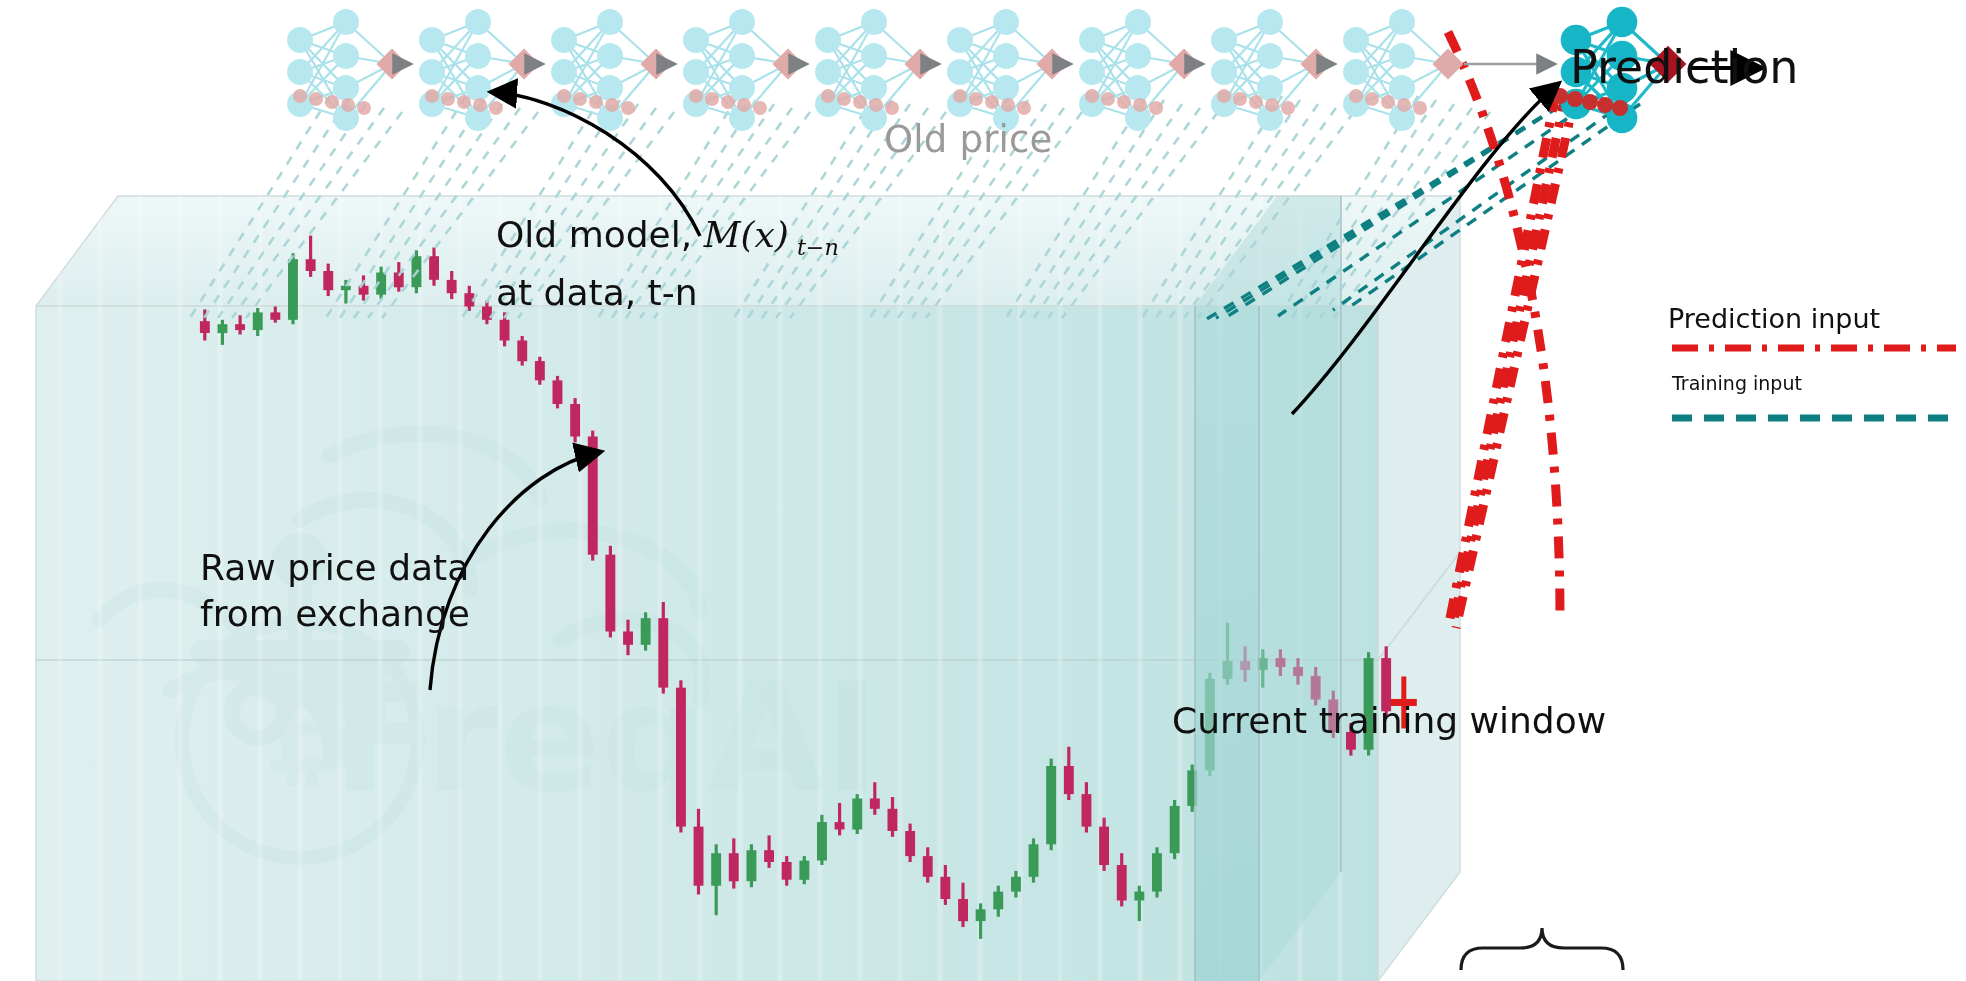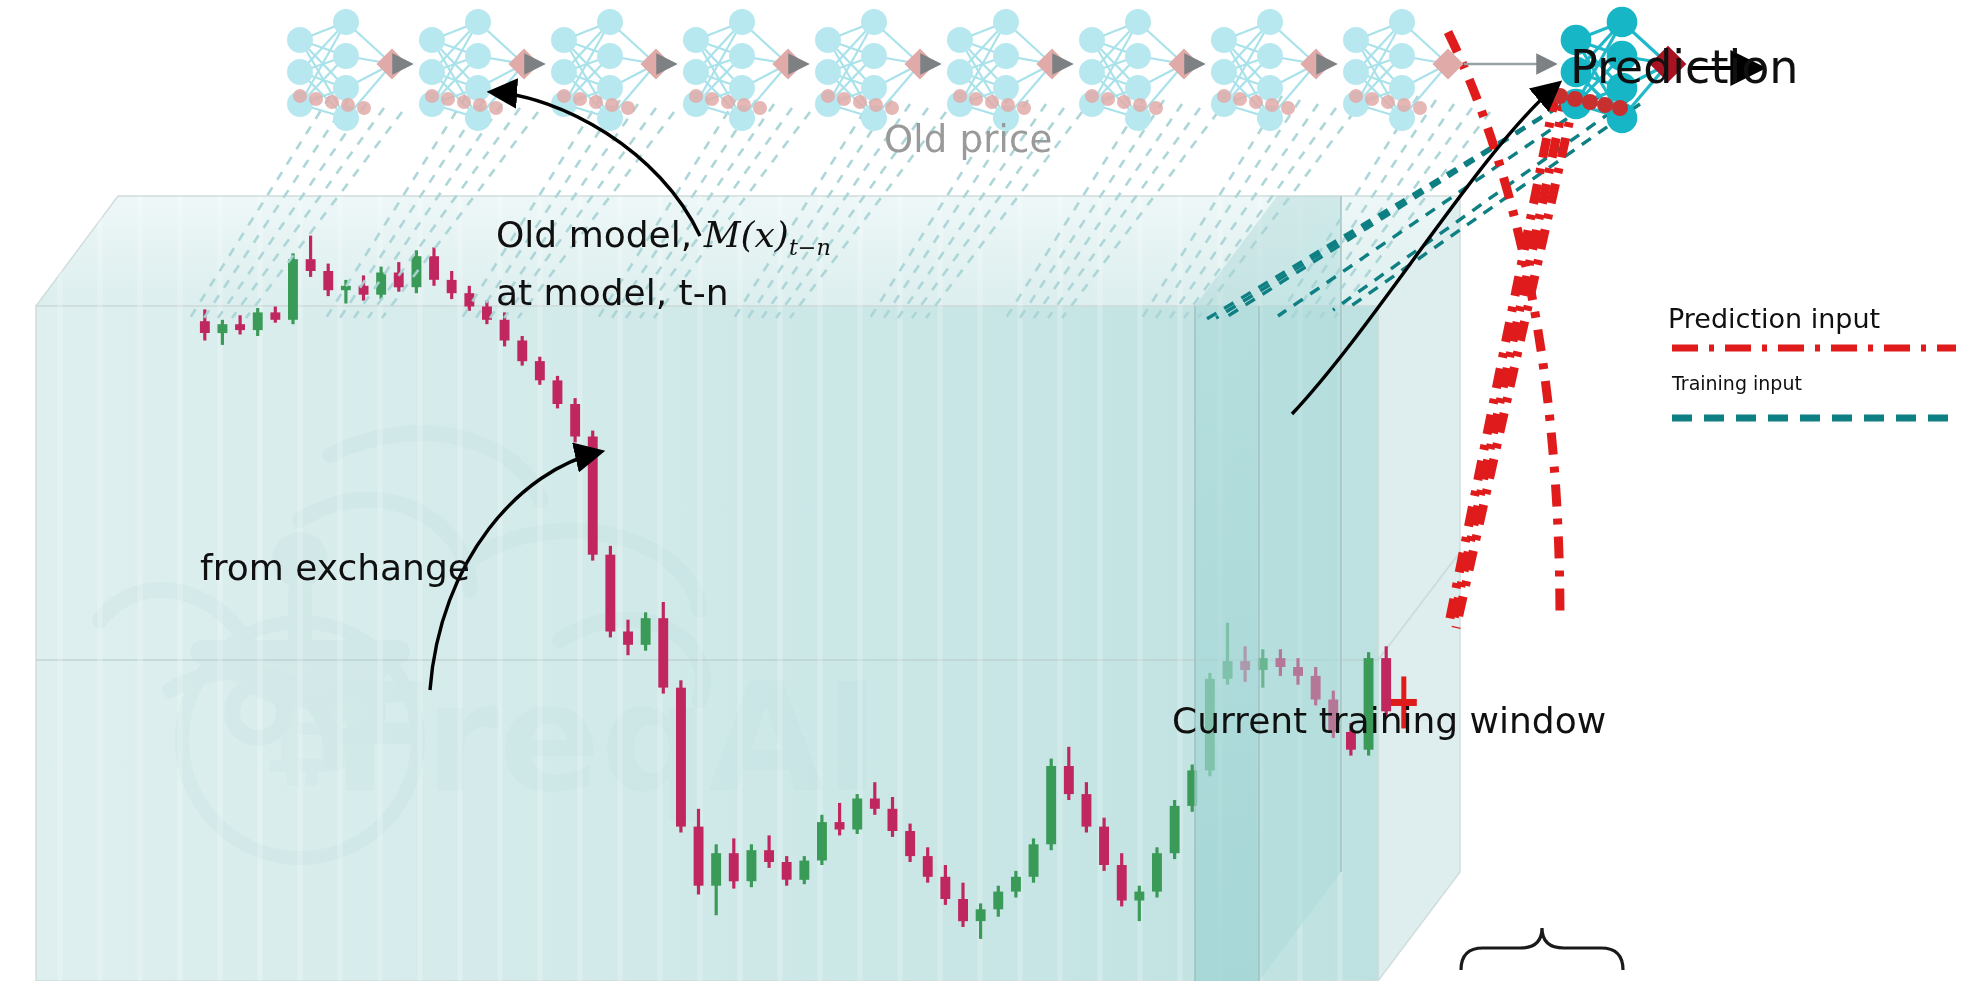--- a/index.html
+++ b/index.html
@@ -1,21 +1,21 @@
 <!DOCTYPE html>
 <html><head>
 <meta charset="utf-8">
 <style>
   html,body{margin:0;padding:0;background:#ffffff;}
   body{width:1966px;height:981px;overflow:hidden;font-family:"DejaVu Sans",sans-serif;}
   #stage{position:relative;width:1966px;height:766px;background:#fff;}
   #stage svg{position:absolute;left:0;top:0;}
   .lbl{position:absolute;color:#101010;font-family:"DejaVu Sans",sans-serif;white-space:nowrap;}
   .math{font-family:"DejaVu Serif",serif;font-style:italic;}
-  .sub{font-size:0.62em;vertical-align:-0.35em;font-family:"DejaVu Serif",serif;font-style:italic;}
+  .sub{font-size:0.62em;vertical-align:-0.35em;font-family:"DejaVu Serif",serif;font-style:italic;margin-left:8px;}
   #lbl-old-models{left:884px;top:118px;font-size:37px;color:#9a9a9a;letter-spacing:.2px;}
   #lbl-old-model{left:496px;top:212px;font-size:36px;line-height:46px;}
   #lbl-current-model{left:840px;top:330px;font-size:36px;line-height:46px;}
   #lbl-raw{left:200px;top:545px;font-size:36px;line-height:46px;}
   #lbl-prediction{left:1570px;top:40px;font-size:46px;}
   #lbl-pred-input{left:1668px;top:303px;font-size:27px;}
   #lbl-train-input{left:1672px;top:372px;font-size:19px;}
   #lbl-ctw{left:1172px;top:700px;font-size:36px;}
 </style>
 </head>
@@ -633,27 +633,28 @@
     </svg>
 
   <div class="lbl" id="lbl-prediction">Prediction</div>
 
   <div class="lbl" id="lbl-old-models">Old price</div>
 
   <div class="lbl" id="lbl-old-model">
     <div>
       <span>Old model, </span><span class="math">M</span><span class="math">(x)</span><span class="sub">t−n</span>
     </div>
-    <div>at model, t-n</div>
+    <div>at data, t-n</div>
   </div>
 
   <div class="lbl" id="lbl-current-model">
   </div>
 
   <div class="lbl" id="lbl-raw">
+    <div>Raw price data</div>
     <div>from exchange</div>
   </div>
 
   <div class="lbl" id="lbl-pred-input">Prediction input</div>
   <div class="lbl" id="lbl-train-input">Training input</div>
 
   <div class="lbl" id="lbl-ctw">Current training window</div>
 </div>
 
 </body></html>

